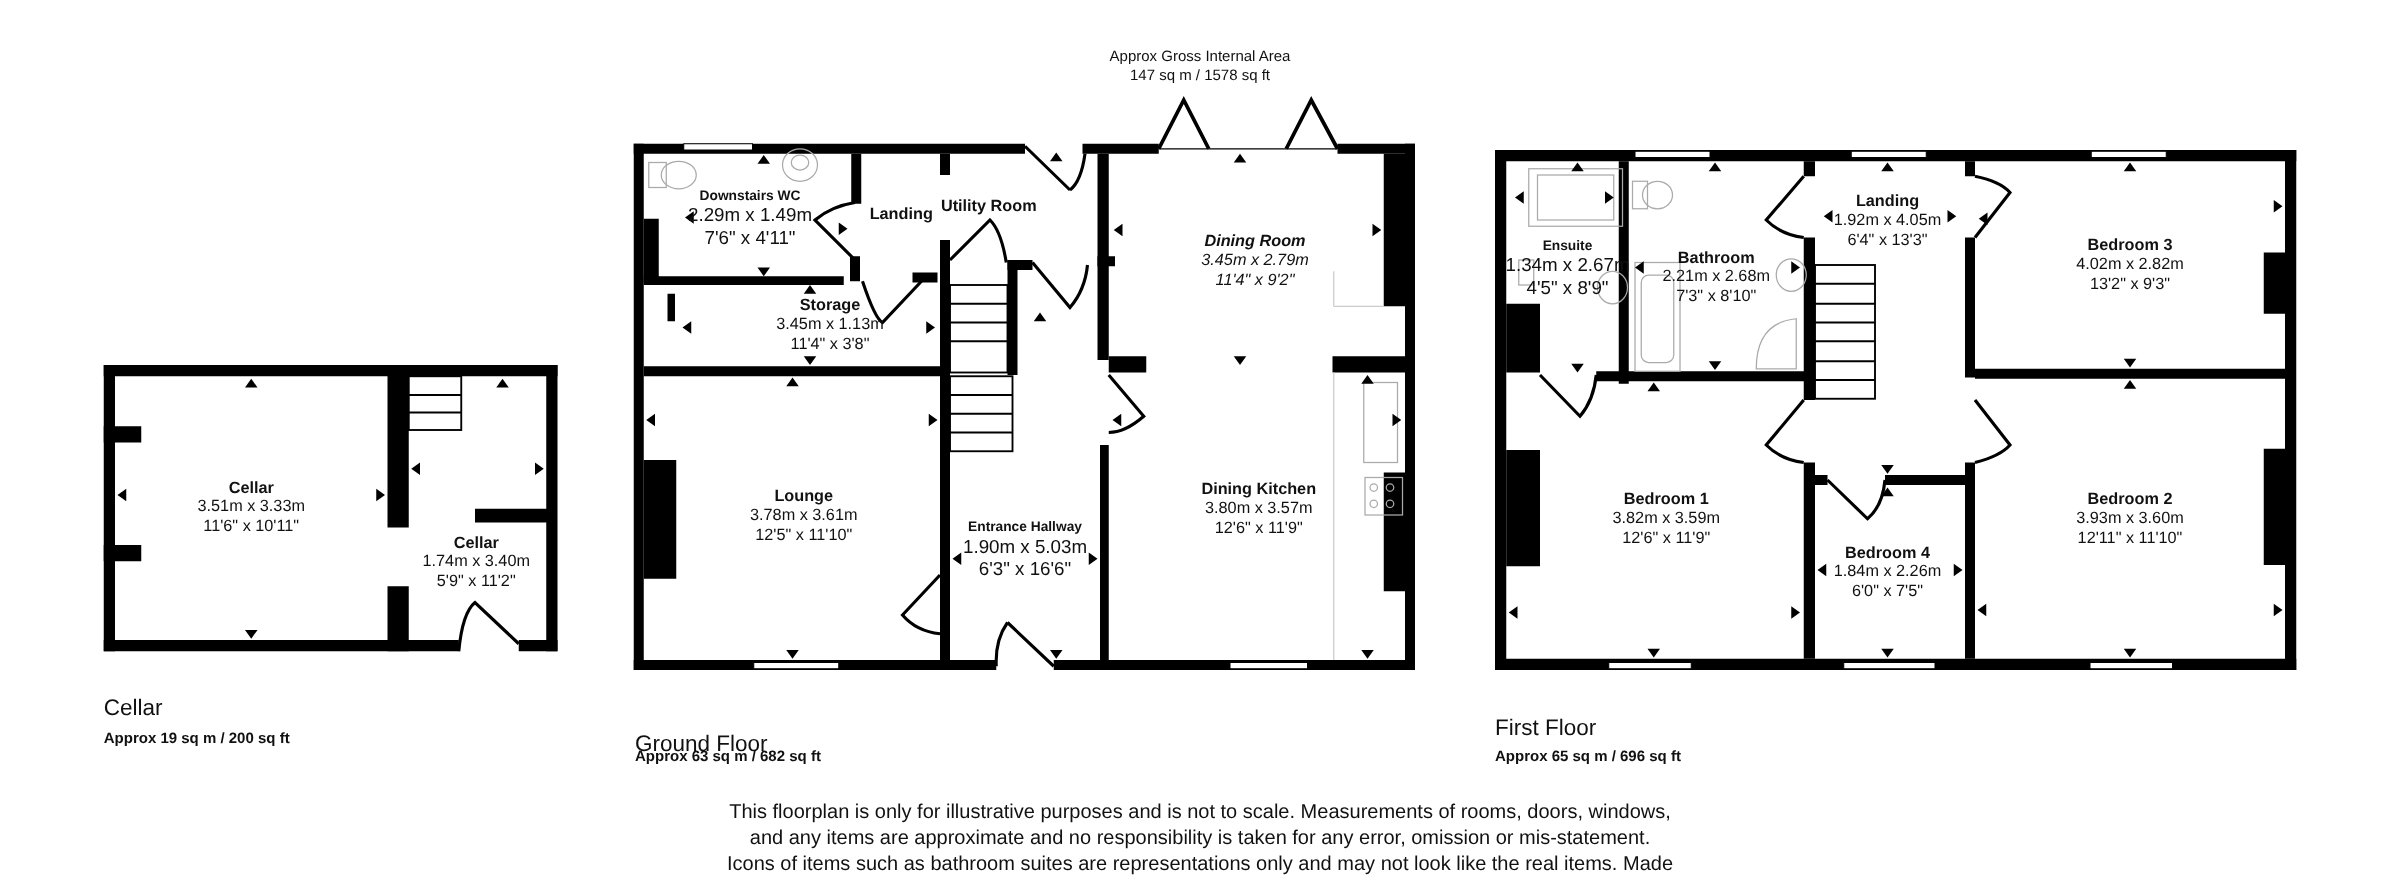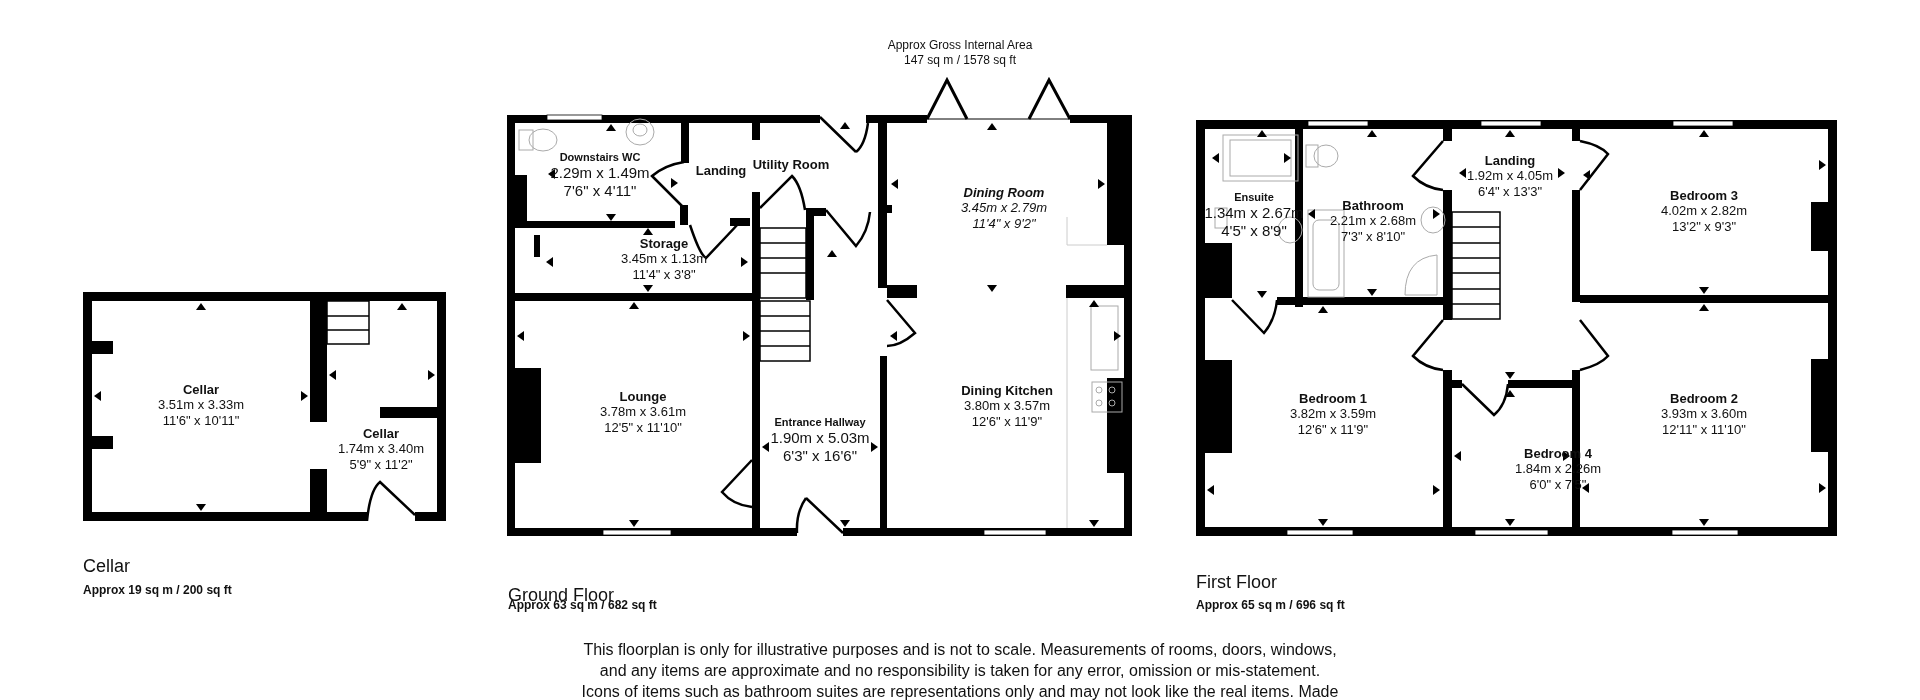--- a/index.html
+++ b/index.html
@@ -333,21 +333,21 @@
 <div class="lbl" style="left:1704px; top:188px;">
   <span class="name">Bedroom 3</span>
   <span class="m">4.02m x 2.82m</span>
   <span class="ft">13'2" x 9'3"</span>
 </div>
 <div class="lbl" style="left:1323px; top:391px;margin-left:10px;">
   <span class="name">Bedroom 1</span>
   <span class="m">3.82m x 3.59m</span>
   <span class="ft">12'6" x 11'9"</span>
 </div>
-<div class="lbl" style="left:1510px; top:446px;margin-left:48px;">
+<div class="lbl" style="left:1510px; top:434px;">
   <span class="name">Bedroom 4</span>
   <span class="m">1.84m x 2.26m</span>
   <span class="ft">6'0" x 7'5"</span>
 </div>
 <div class="lbl" style="left:1704px; top:391px;">
   <span class="name">Bedroom 2</span>
   <span class="m">3.93m x 3.60m</span>
   <span class="ft">12'11" x 11'10"</span>
 </div>
 

